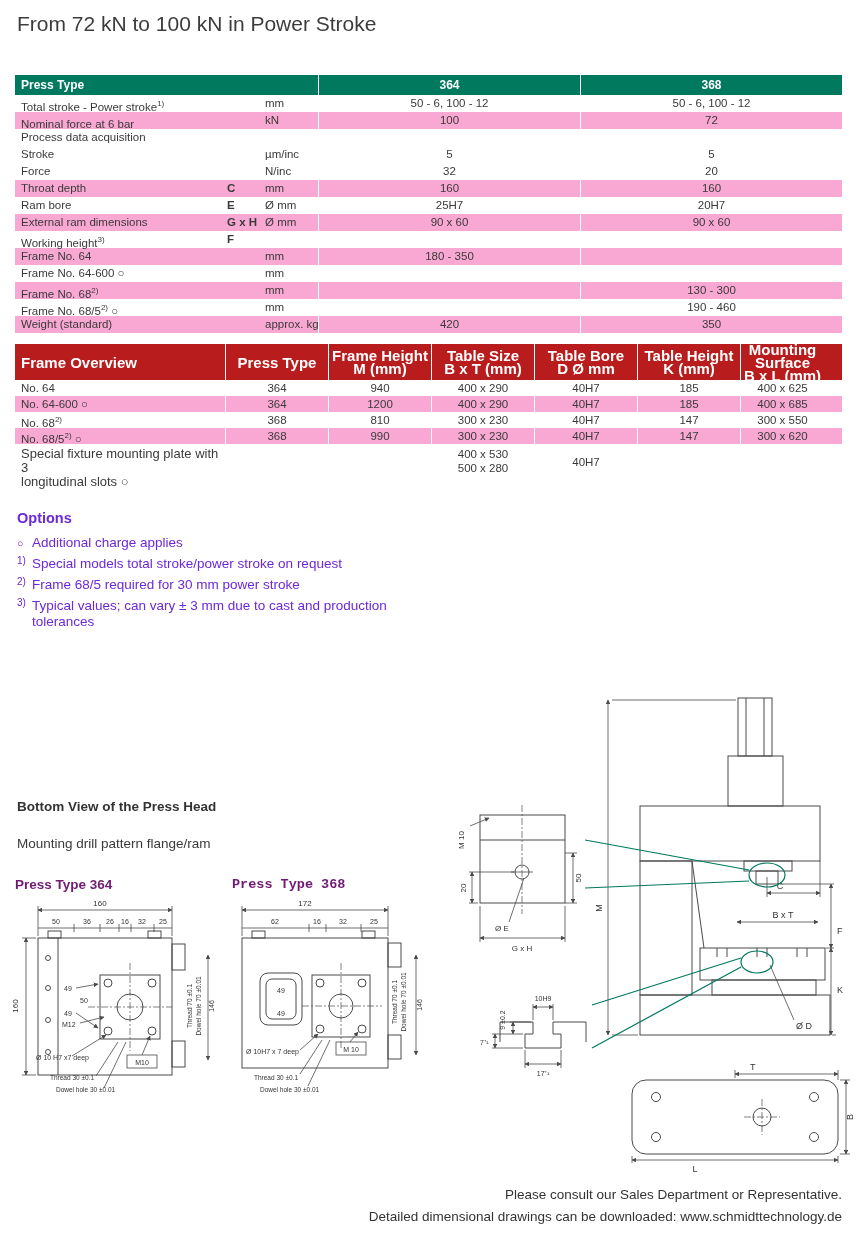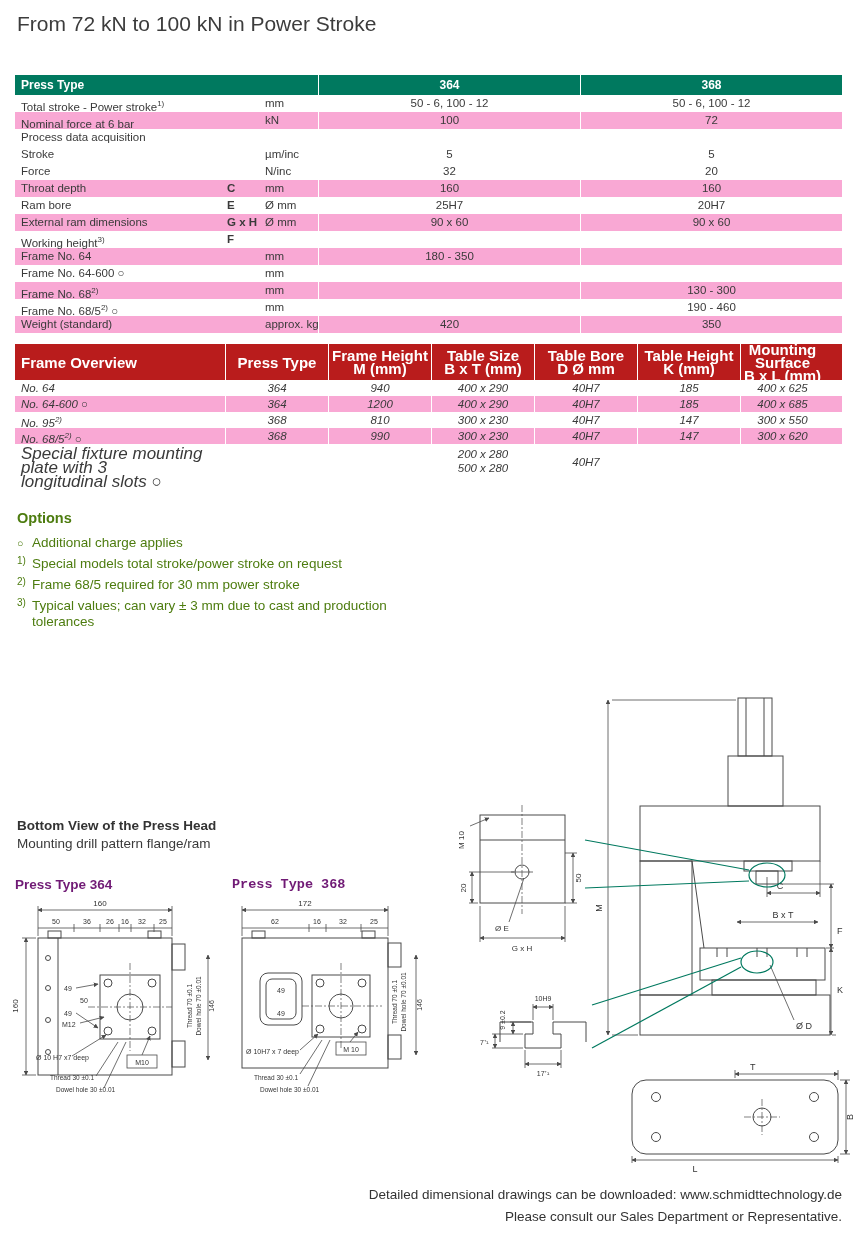--- a/index.html
+++ b/index.html
@@ -27,37 +27,37 @@
   sup { font-size:8px; }
 
   
   .frame { position:absolute; left:15px; top:344px; width:827px; font-size:11.5px; }
   .fr-head { display:flex; background:#b91c1c; color:#fff; font-weight:bold; height:36px; font-size:15px; }
   .fr-head .f-label { display:flex; align-items:center; }
   .fr-head .f-c { display:flex; flex-direction:column; justify-content:center; line-height:13px; }
   .f-label { width:210px; padding-left:6px; }
   .f-c { width:103px; text-align:center; border-left:1px solid #fff; }
   .f-c:last-child { width:84px; }
-  .fr-row { display:flex; height:16px; line-height:16px;font-style:italic; }
+  .fr-row { display:flex; height:16px; line-height:16px; }
   .fr-special { height:36px; }
-  .fr-special .f-label { padding-top:3px; line-height:14px; font-size:17px; }
+  .fr-special .f-label { padding-top:3px; line-height:14px; font-size:13px; }
   .fr-special .f-c { padding-top:3px; line-height:14px; }
   .fr-special .vcent { line-height:30px; }
 
   
-  .options { position:absolute; left:17px; top:510px; width:392px; font-size:13.5px; color:#4d7c0f; }
+  .options { position:absolute; left:17px; top:510px; width:392px; font-size:13.5px; color:#6d28d9; }
   .opt-heading { font-weight:bold; font-size:14.5px; margin-bottom:9px; }
   .opt-item { display:flex; margin-bottom:5px; line-height:16px; }
   .mk { width:15px; flex:none; }
   .mk-circle { font-size:10.5px; }
   .mk-sup { font-size:10px; position:relative; top:-3px; }
   .opt-text { flex:1; }
 
   
-  .bv-heading { position:absolute; left:17px; top:818px; font-size:13.5px; font-weight:bold; color:#333; }
+  .bv-heading { position:absolute; left:17px; top:799px; font-size:13.5px; font-weight:bold; color:#333; }
   .bv-sub { position:absolute; left:17px; top:836px; font-size:13.5px; }
   .pt-title { position:absolute; font-size:13.5px; font-weight:bold; color:#701a75; }
   .pt-364 { left:15px; top:877px; }
   .pt-368 { left:232px; top:877px;font-family:Liberation Mono, monospace; }
 
   
   .footer { position:absolute; right:15px; top:1184px; text-align:right; font-size:13.5px; line-height:22px; color:#333; }
 
   
   svg.drawings { position:absolute; left:0; top:690px; }
@@ -238,21 +238,21 @@
     <div class="f-label"><span>No. 64-600</span><span> ○</span></div>
     <div class="f-c">364</div>
     <div class="f-c">1200</div>
     <div class="f-c">400 x 290</div>
     <div class="f-c">40H7</div>
     <div class="f-c">185</div>
     <div class="f-c">400 x 685</div>
   </div>
 
   <div class="fr-row">
-    <div class="f-label"><span>No. 95</span><sup>2)</sup></div>
+    <div class="f-label"><span>No. 68</span><sup>2)</sup></div>
     <div class="f-c">368</div>
     <div class="f-c">810</div>
     <div class="f-c">300 x 230</div>
     <div class="f-c">40H7</div>
     <div class="f-c">147</div>
     <div class="f-c">300 x 550</div>
   </div>
 
   <div class="fr-row shade">
     <div class="f-label"><span>No. 68/5</span><sup>2)</sup><span> ○</span></div>
@@ -265,21 +265,21 @@
   </div>
 
   <div class="fr-row fr-special">
     <div class="f-label">
       <div>Special fixture mounting plate with 3</div>
       <div>longitudinal slots ○</div>
     </div>
     <div class="f-c"></div>
     <div class="f-c"></div>
     <div class="f-c">
-      <div>200 x 280</div>
+      <div>400 x 530</div>
       <div>500 x 280</div>
     </div>
     <div class="f-c vcent">40H7</div>
     <div class="f-c"></div>
     <div class="f-c"></div>
   </div>
 </div>
 
 <div class="options">
   <div class="opt-heading">Options</div>
@@ -531,15 +531,15 @@
   <text class="t7" x="246" y="364">Ø 10H7 x 7 deep</text>
   <text class="t7" x="351" y="362" text-anchor="middle">M 10</text>
   <text class="t65" x="254" y="390">Thread 30 ±0.1</text>
   <text class="t65" x="260" y="402">Dowel hole 30 ±0.01</text>
   <text class="t65" transform="rotate(-90 397 312)" x="397" y="312" text-anchor="middle">Thread 70 ±0.1</text>
   <text class="t65" transform="rotate(-90 406 312)" x="406" y="312" text-anchor="middle">Dowel hole 70 ±0.01</text>
   <text class="t7" transform="rotate(-90 422 315)" x="422" y="315" text-anchor="middle">146</text>
 </svg>
 
 <div class="footer">
+  <div>Please consult our Sales Department or Representative.</div>
   <div><span>Detailed dimensional drawings can be downloaded: </span><span>www.schmidttechnology.de</span></div>
-  <div>Please consult our Sales Department or Representative.</div>
 </div>
 
 </body></html>

